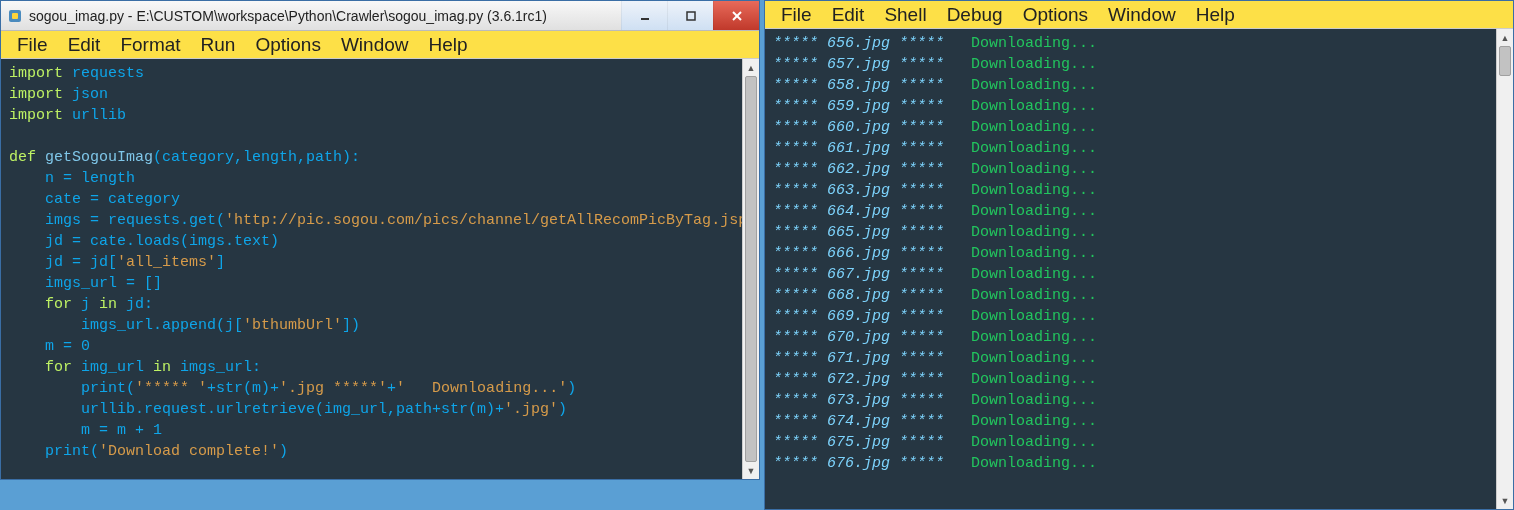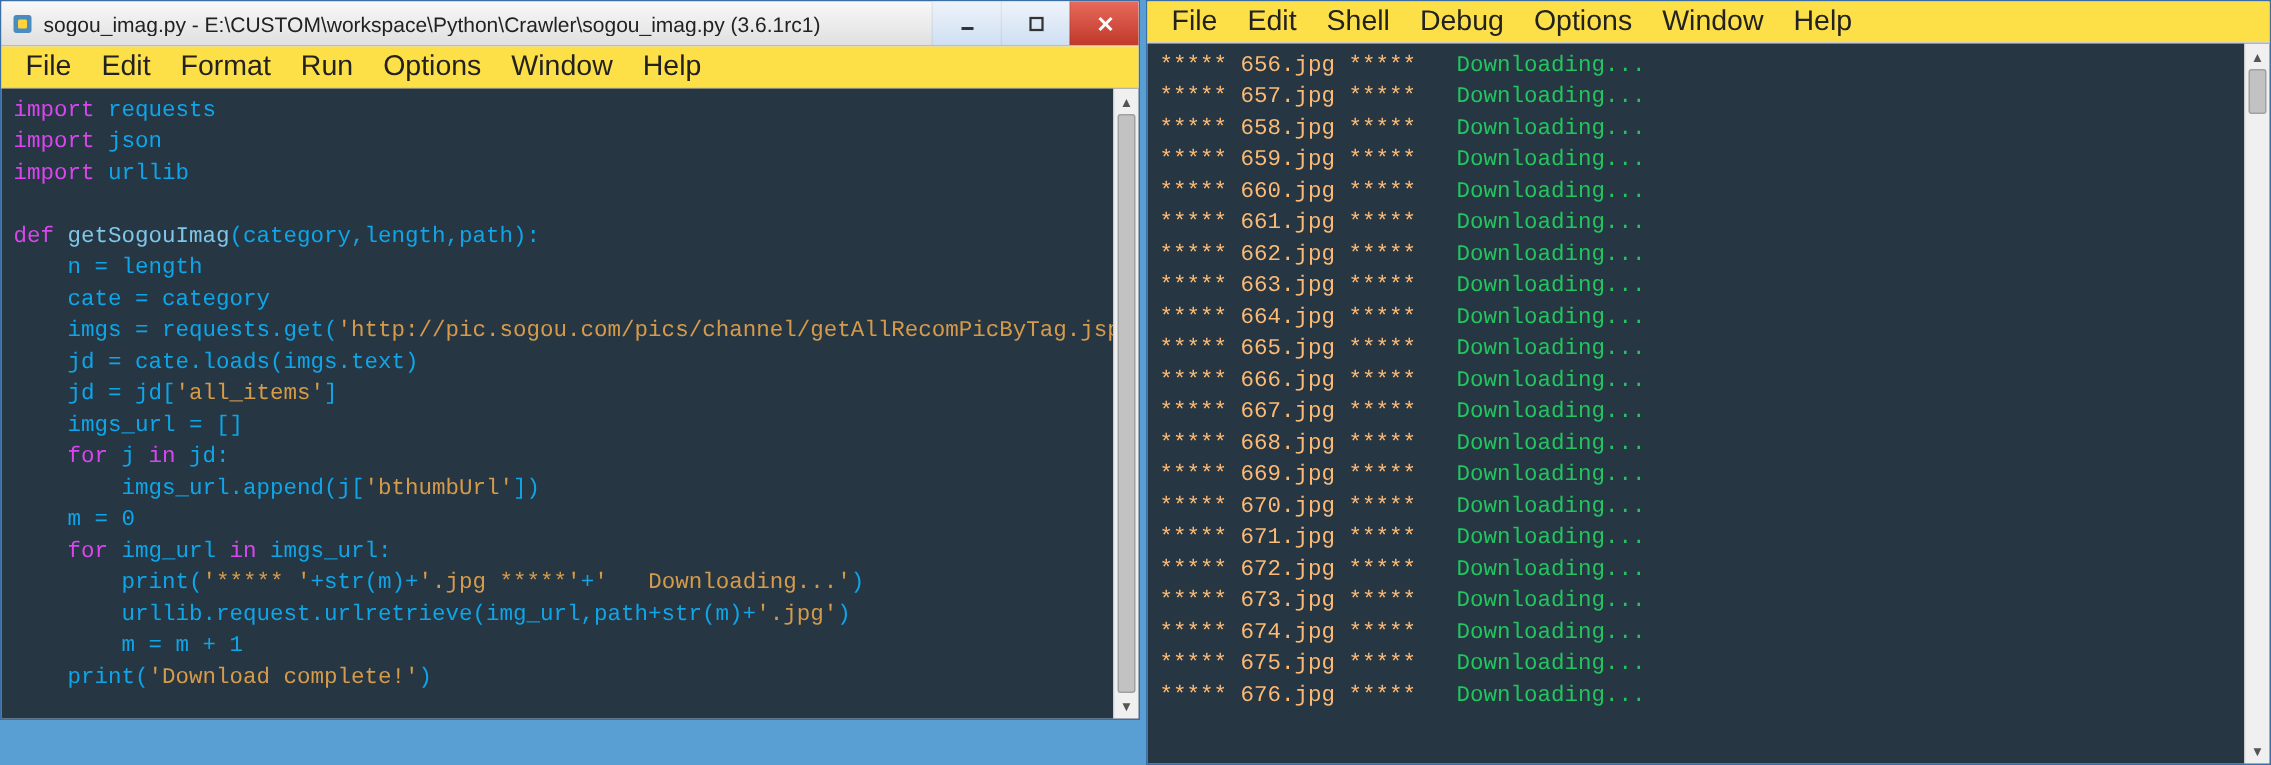--- a/index.html
+++ b/index.html
@@ -96,27 +96,27 @@
   font-size:9px;
 }
 .scrollbar .track { flex:1; background:#f0f0f0; position:relative; }
 .scrollbar .thumb {
   position:absolute; left:2px; right:2px;
   background:#c2c2c2; border:1px solid #a0a0a0; border-radius:2px;
 }
 .thumb-left { top:0; height:100%; }
 .thumb-right { top:0; height:30px; }
 
-.kw { color:#d946ef;margin-top:28px; }      
+.kw { color:#bef264;margin-top:28px; }      
 .fn { color:#7fc6e8; }      
 .str { color:#d69b4a; }     
 .plain { color:#0ea5e9; }
 
 .shell-line { white-space: pre; }
-.stars { color:#fdba74; }
+.stars { color:#7dd3fc;font-style:italic; }
 .dl { color:#22c55e; }
 </style>
 </head>
 <body>
 
 <div class="window window-left">
   <div class="titlebar">
     <span class="icon">
       <svg width="16" height="16" viewBox="0 0 16 16">
           <rect x="2" y="2" width="12" height="12" rx="2" fill="#4B8BBE"></rect>

